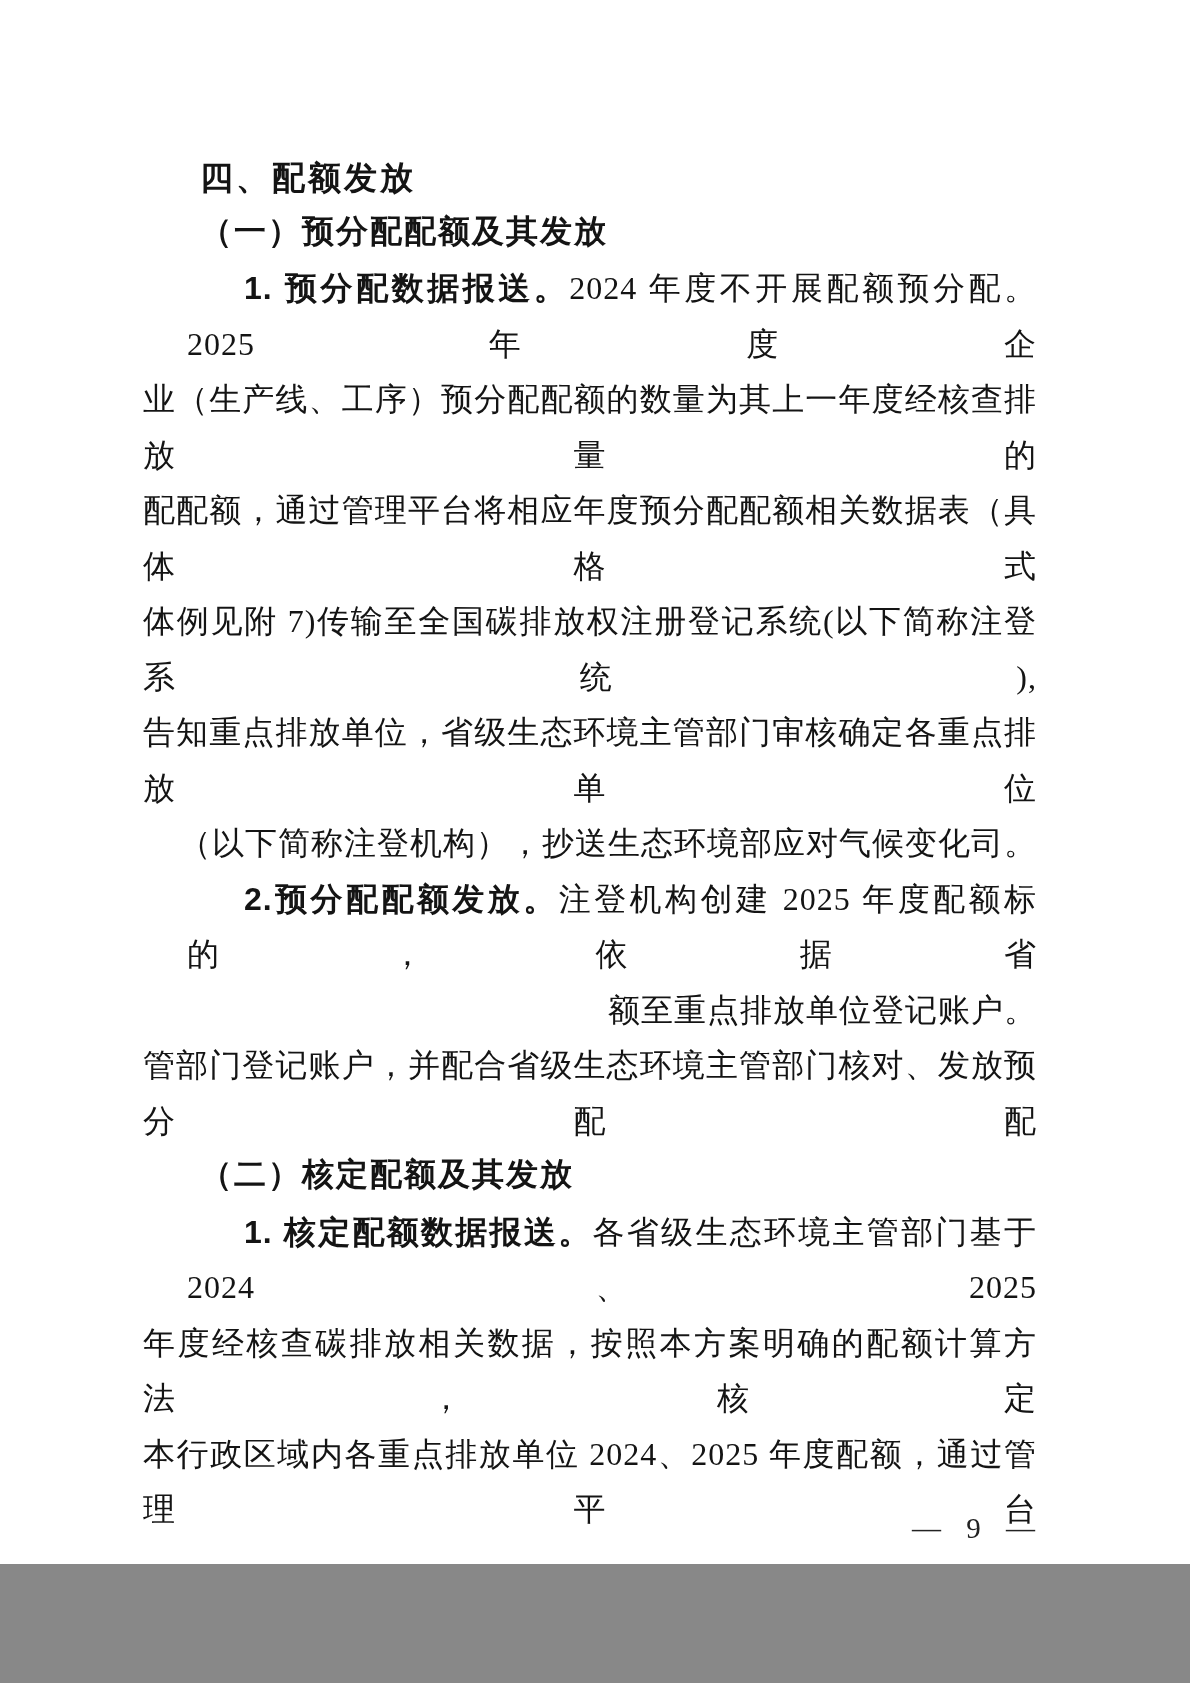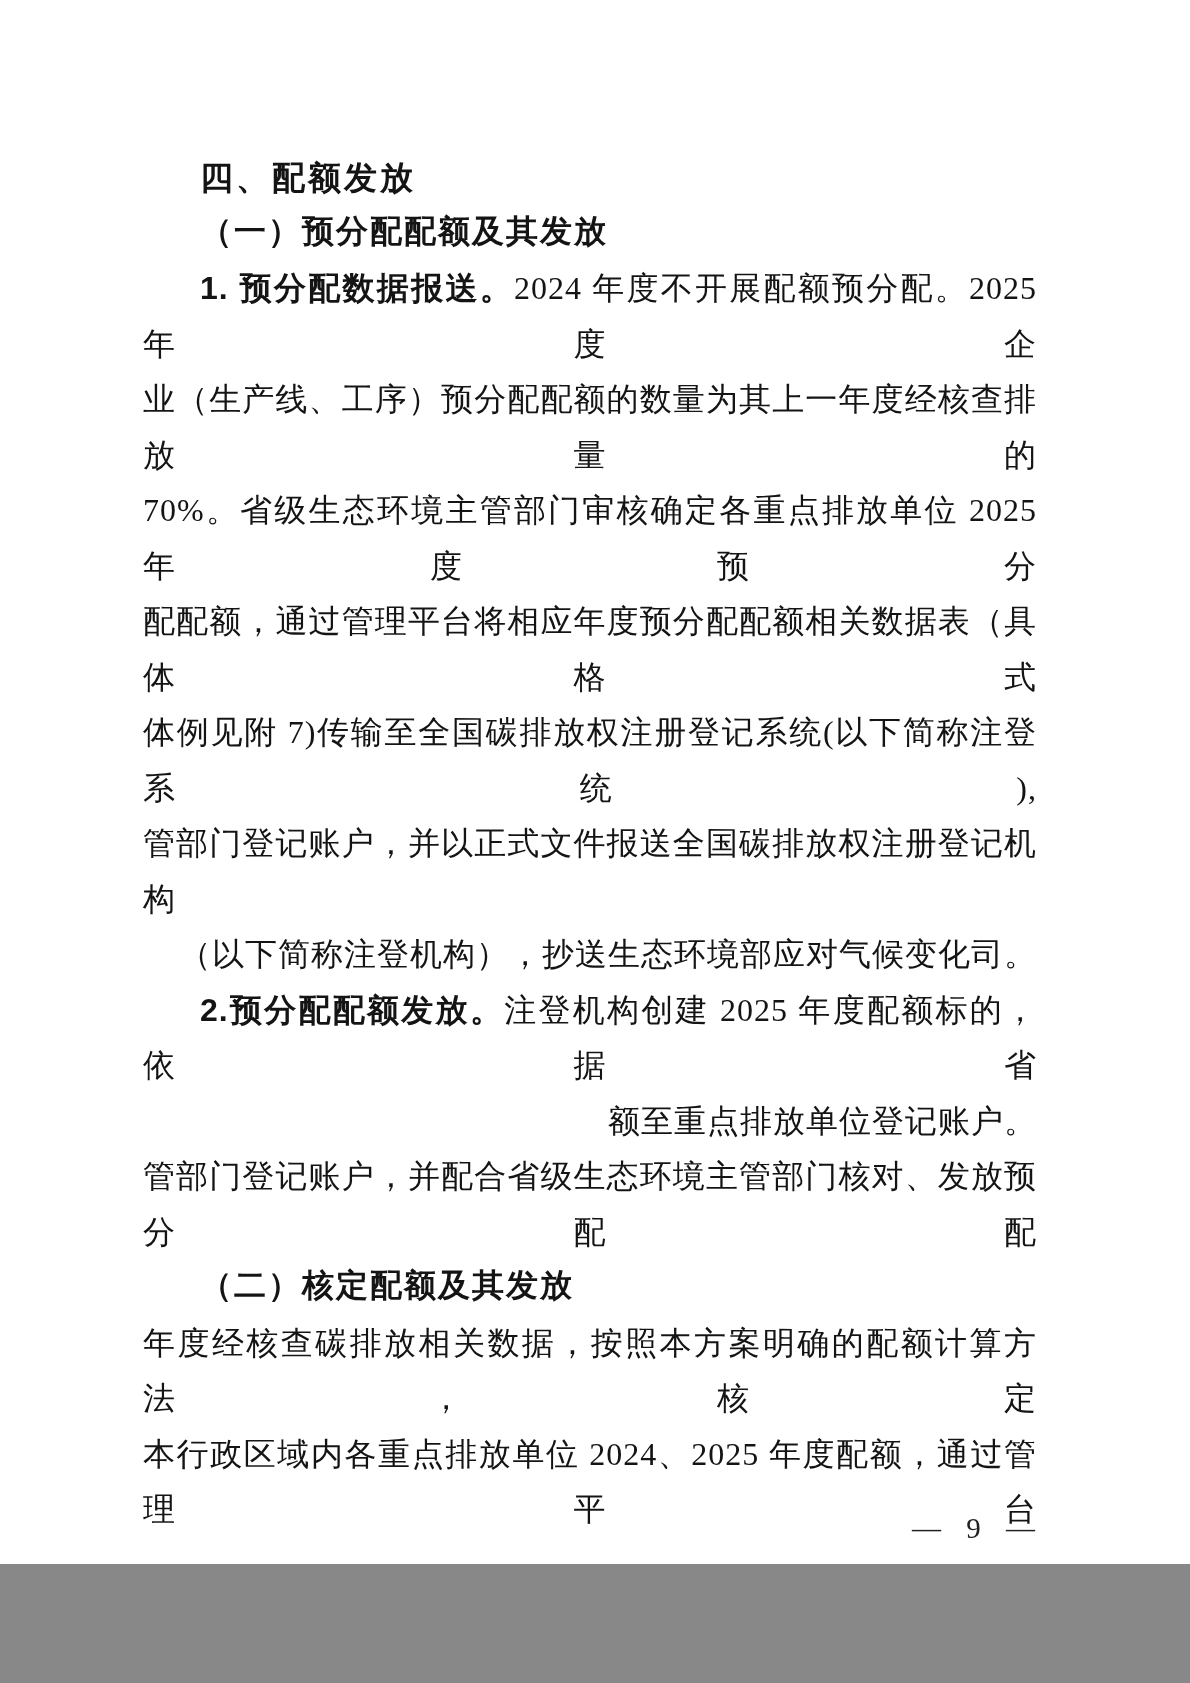--- a/index.html
+++ b/index.html
@@ -35,21 +35,21 @@
   }
   .line{
     text-align:right;
     white-space:nowrap;
   }
   .line.just{
     white-space:normal;
     text-align:justify;
     text-align-last:justify;
   }
-  .line.first{ text-indent:57px; }
+  .line.first{ text-indent:57px;margin-left:44px; }
   .lead{
     font-weight:700;
     font-family:"Liberation Sans","DejaVu Sans",sans-serif;
     letter-spacing:1px;
   }
   .footer{
     position:absolute;
     top:1508px; right:153px;
     font-size:29px;
     line-height:40px;
@@ -61,27 +61,27 @@
 </head>
 <body>
 
 <div class="page">
   <div class="content">
     <div class="main-heading">四、配额发放</div>
     <div>
         <div class="subheading">（一）预分配配额及其发放</div>
         <div class="line just first"><span class="lead">1. 预分配数据报送。</span><span>2024 年度不开展配额预分配。2025 年度企</span></div>
         <div class="line just">业（生产线、工序）预分配配额的数量为其上一年度经核查排放量的</div>
-        <div class="line just">70%。省级生态环境主管部门审核确定各重点排放单位 2025 年度预分</div>
         <div class="line just">配配额，通过管理平台将相应年度预分配配额相关数据表（具体格式</div>
         <div class="line just">体例见附 7)传输至全国碳排放权注册登记系统(以下简称注登系统),</div>
-        <div class="line just">管部门登记账户，并以正式文件报送全国碳排放权注册登记机构</div>
+        <div class="line just">告知重点排放单位，省级生态环境主管部门审核确定各重点排放单位</div>
         <div class="line">（以下简称注登机构），抄送生态环境部应对气候变化司。</div>
         <div class="line just first"><span class="lead">2.预分配配额发放。</span><span>注登机构创建 2025 年度配额标的，依据省</span></div>
         <div class="line">额至重点排放单位登记账户。</div>
         <div class="line just">管部门登记账户，并配合省级生态环境主管部门核对、发放预分配配</div>
         <div class="subheading">（二）核定配额及其发放</div>
+        <div class="line just first"><span class="lead">1. 核定配额数据报送。</span><span>各省级生态环境主管部门基于 2024、2025</span></div>
         <div class="line just">年度经核查碳排放相关数据，按照本方案明确的配额计算方法，核定</div>
         <div class="line just">本行政区域内各重点排放单位 2024、2025 年度配额，通过管理平台</div>
       </div>
   </div>
   <div class="footer">— 9 —</div>
 </div>
 
 </body></html>

